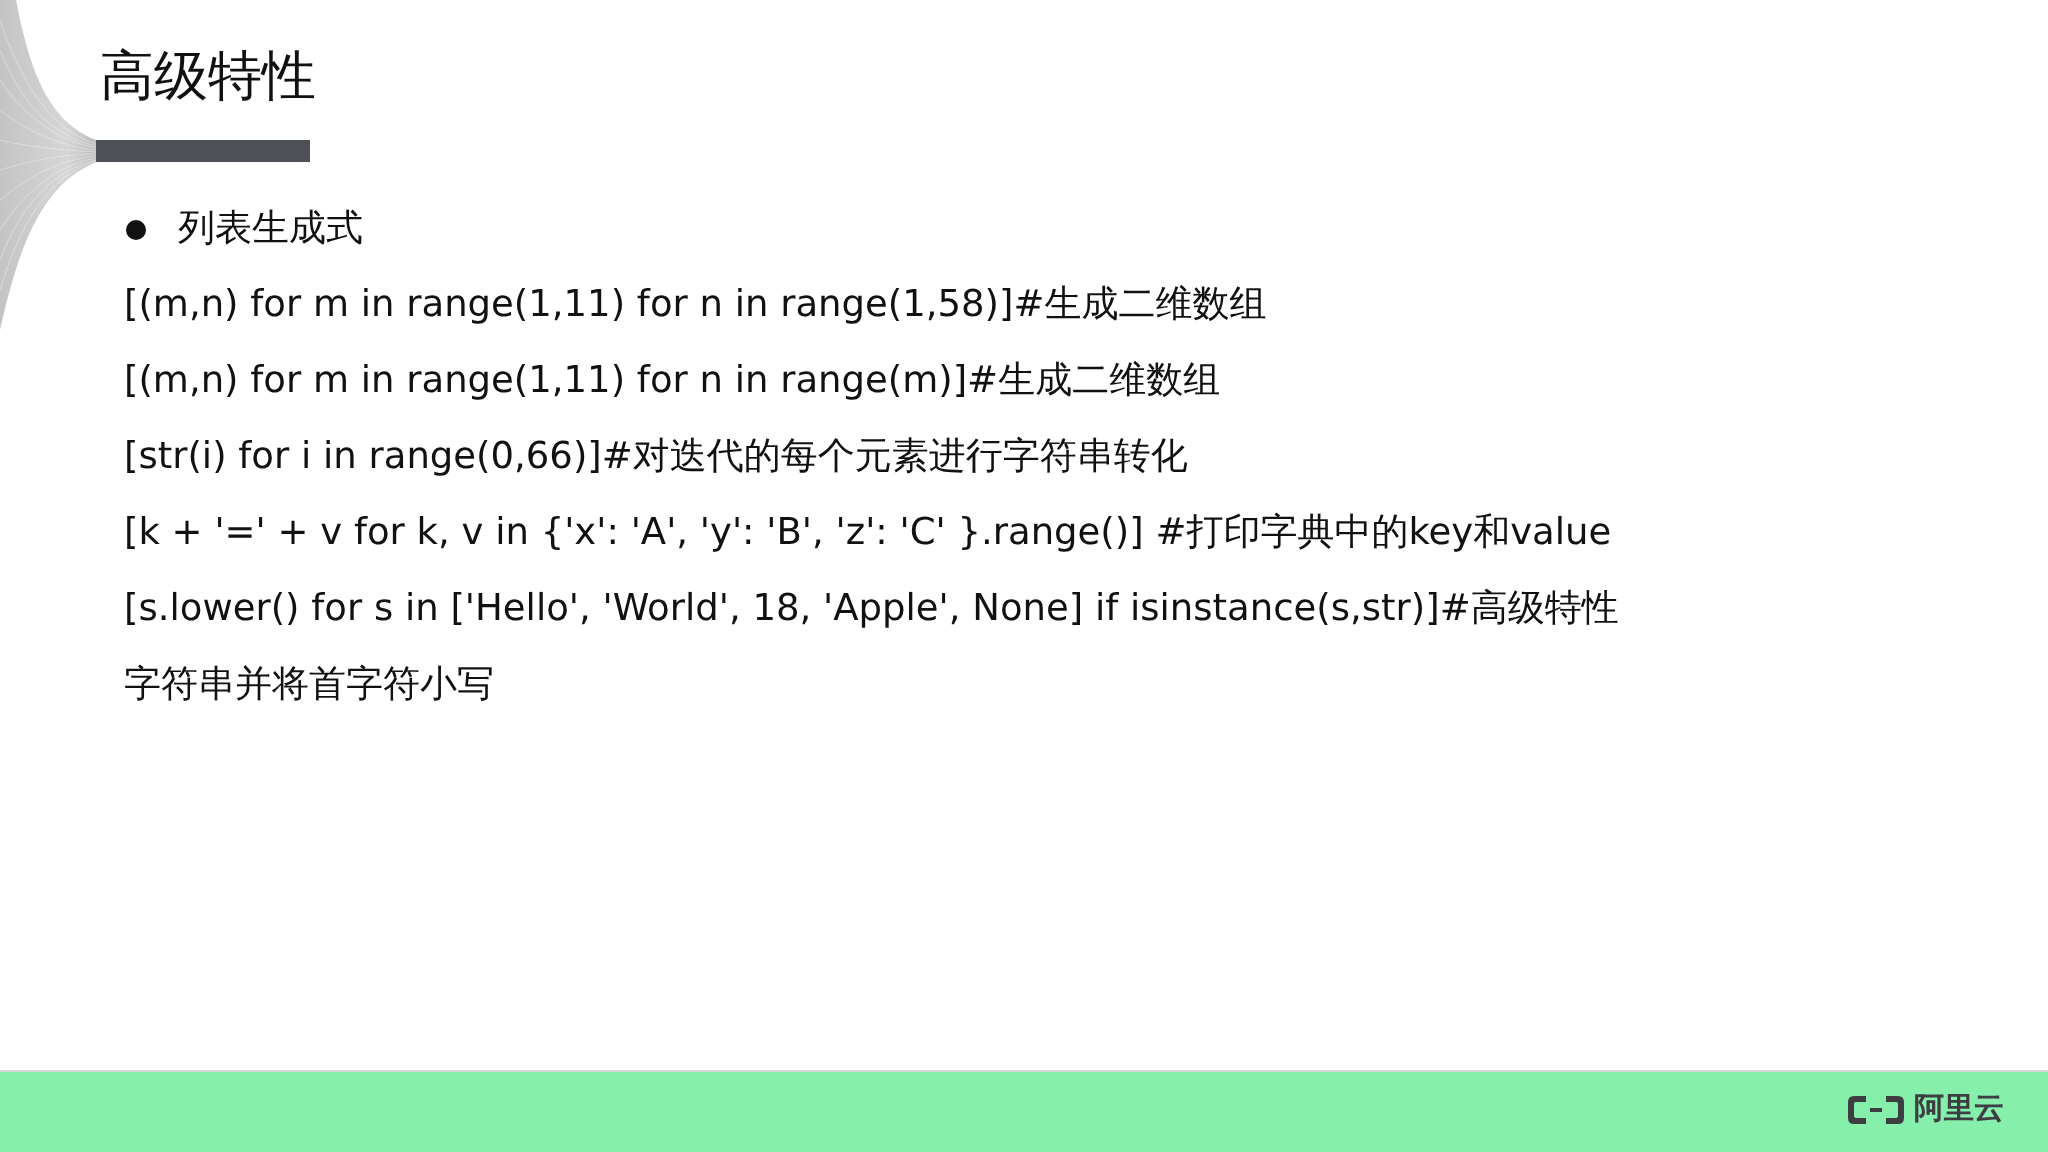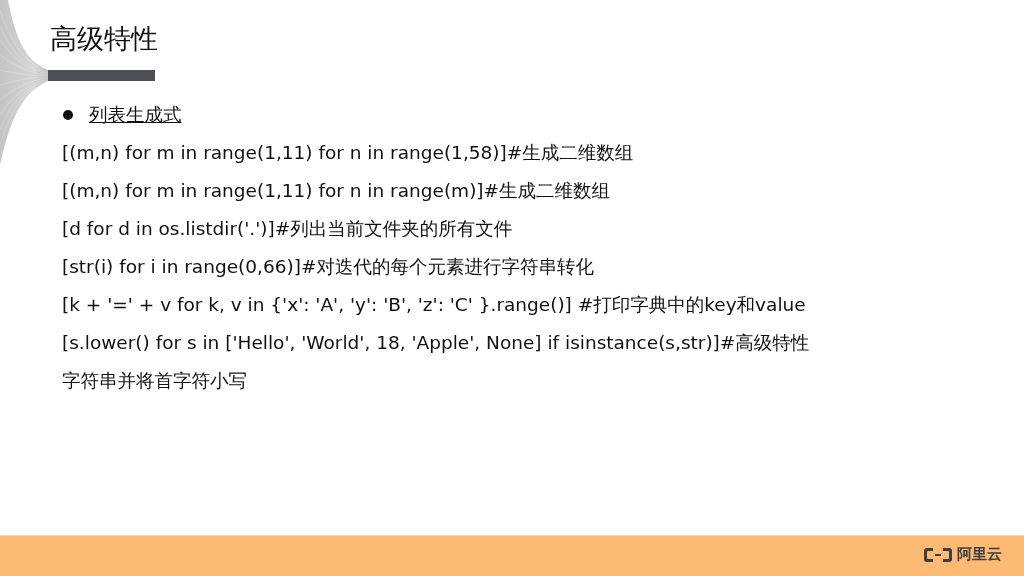--- a/index.html
+++ b/index.html
@@ -52,38 +52,37 @@
     .line {
       font-size: 18.5px;
       line-height: 38px;
       height: 38px;
       white-space: nowrap;
       color: #111111;
     }
     .bullet-line {
       display: flex;
       align-items: center;
-      text-decoration: underline;
     }
     .bullet {
       display: inline-block;
       width: 10px;
       height: 10px;
       border-radius: 50%;
       background: #111111;
       margin-right: 16px;
       margin-left: 1px;
     }
     .footer {
       position: absolute;
       left: 0;
       top: 535px;
       width: 1024px;
       height: 41px;
-      background: #fdba74;
+      background: #86efac;
       border-top: 1px solid #d8d8d8;
     }
     .logo {
       position: absolute;
       right: 22px;
       top: 9px;
       display: flex;
       align-items: center;
       gap: 4px;
     }
@@ -129,21 +128,20 @@
   <h1 class="title">高级特性</h1>
   <div class="title-bar"></div>
 
   <div class="content">
     <div class="line bullet-line">
       <span class="bullet"></span>
       <span>列表生成式</span>
     </div>
     <div class="line">[(m,n) for m in range(1,11) for n in range(1,58)]#生成二维数组</div>
     <div class="line">[(m,n) for m in range(1,11) for n in range(m)]#生成二维数组</div>
-    <div class="line">[d for d in os.listdir('.')]#列出当前文件夹的所有文件</div>
     <div class="line">[str(i) for i in range(0,66)]#对迭代的每个元素进行字符串转化</div>
     <div class="line">[k + '=' + v for k, v in {'x': 'A', 'y': 'B', 'z': 'C' }.range()] #打印字典中的key和value</div>
     <div class="line">[s.lower() for s in ['Hello', 'World', 18, 'Apple', None] if isinstance(s,str)]#高级特性</div>
     <div class="line">字符串并将首字符小写</div>
   </div>
 
   <div class="footer">
     <div class="logo">
       <svg class="logo-mark" viewBox="0 0 30 18" xmlns="http://www.w3.org/2000/svg">
         <path d="M10,2 L4,2 Q1,2 1,5 L1,13 Q1,16 4,16 L10,16 L10,13 L5,13 Q4,13 4,12 L4,6 Q4,5 5,5 L10,5 Z" fill="#3c3e42"></path>

